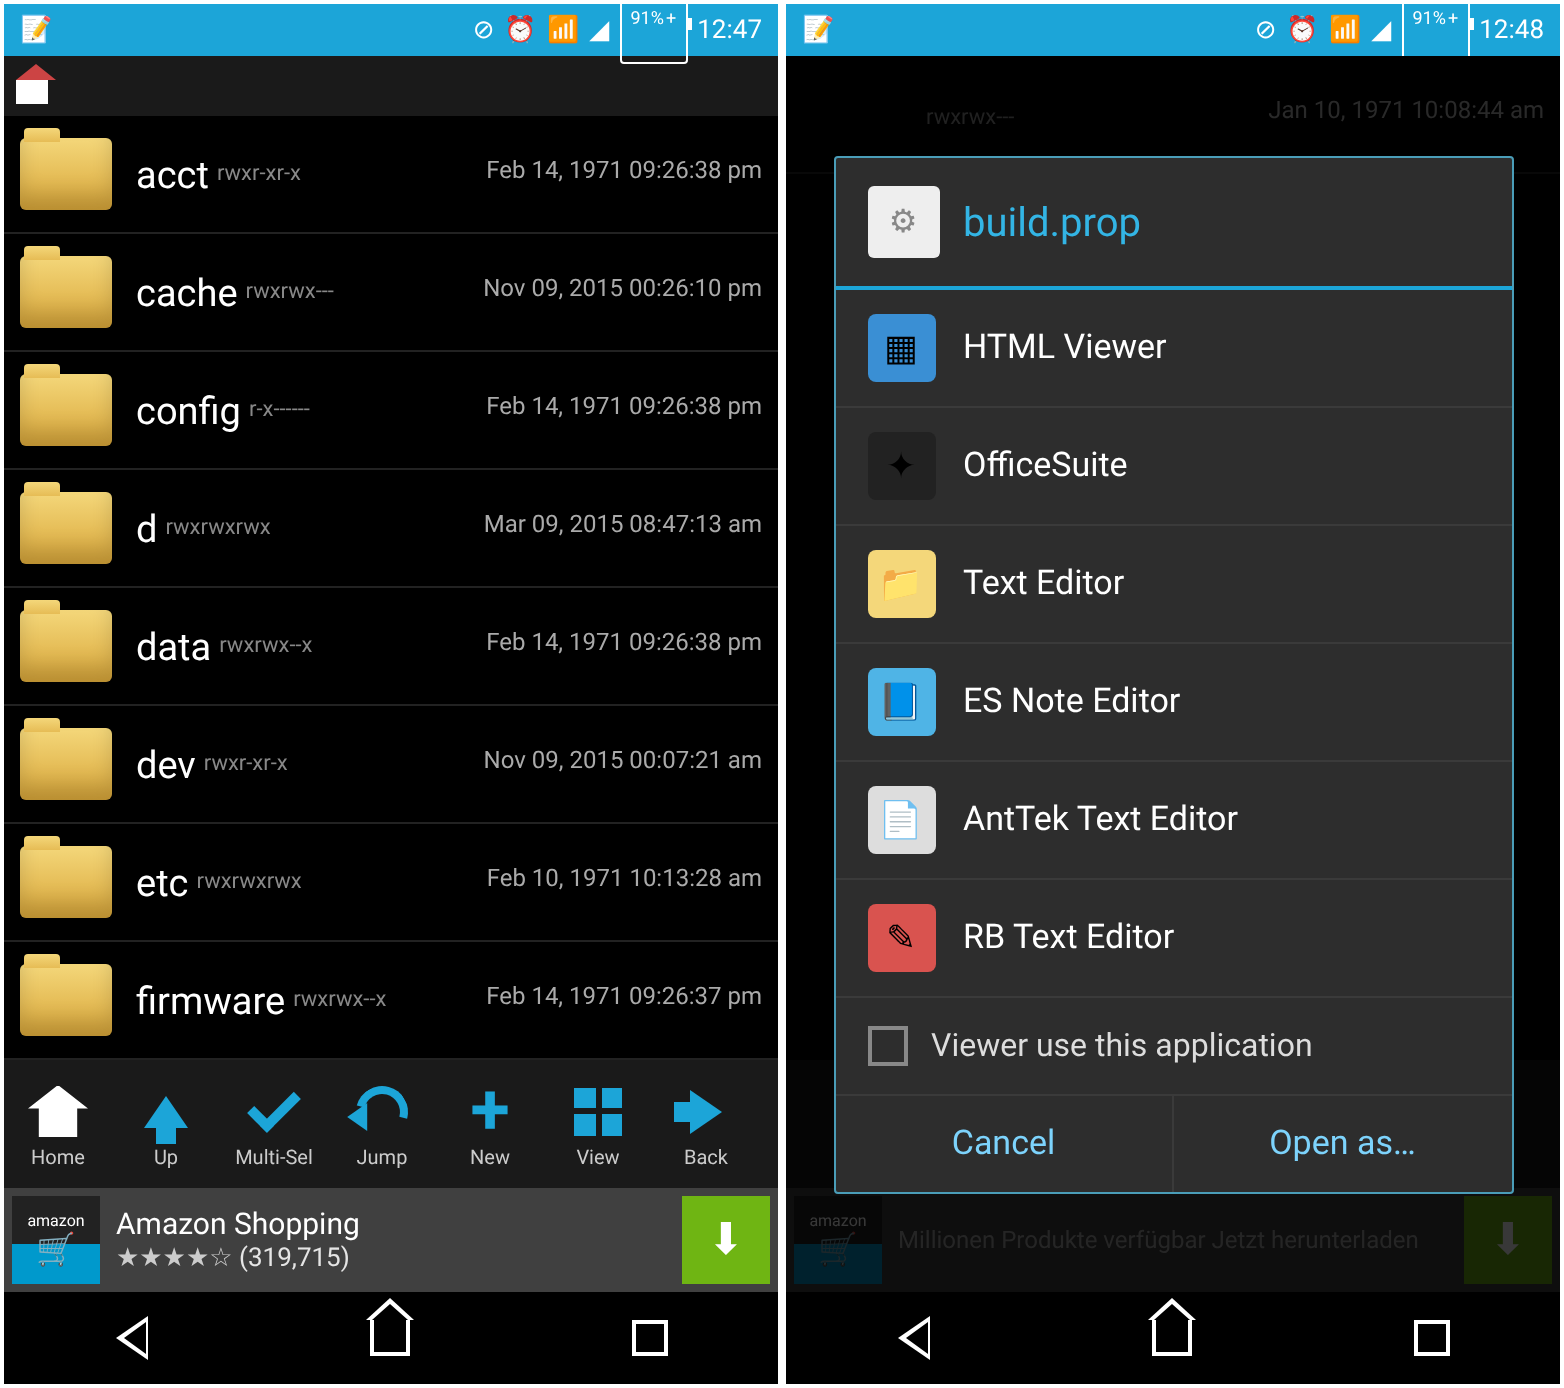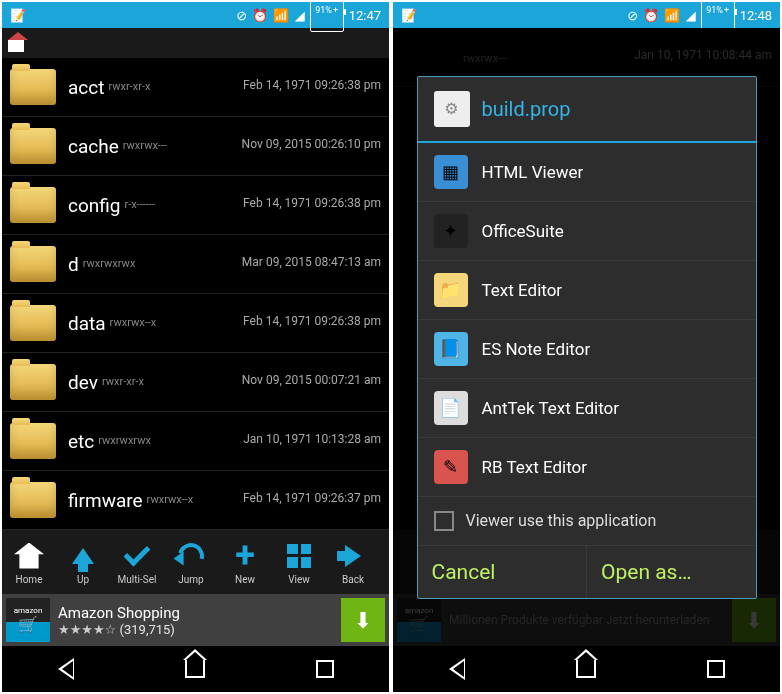--- a/index.html
+++ b/index.html
@@ -54,21 +54,21 @@
 .dlg-head{display:flex;align-items:center;gap:12px;padding:14px 16px;border-bottom:2px solid #1ca5d8}
 .dlg-title{color:#33b5e5;font-size:20px}
 .dlg-icon{width:36px;height:36px;background:#eee;border-radius:3px;display:flex;align-items:center;justify-content:center;color:#888}
 .dlg-item{display:flex;align-items:center;gap:14px;padding:12px 16px;border-bottom:1px solid #3a3a3a}
 .dlg-item-txt{color:#fff;font-size:17px}
 .app-ico{width:34px;height:34px;border-radius:4px;display:flex;align-items:center;justify-content:center;font-size:18px}
 .chk-row{display:flex;align-items:center;gap:12px;padding:14px 16px;border-bottom:1px solid #3a3a3a}
 .chkbox{width:20px;height:20px;border:2px solid #888}
 .chk-lbl{color:#ddd;font-size:16px}
 .dlg-btns{display:flex}
-.dlg-btn{flex:1;padding:14px;color:#bef264;font-size:21px;border-right:1px solid #3a3a3a}
+.dlg-btn{flex:1;text-align:center;padding:14px;color:#7dd3fc;font-size:17px;border-right:1px solid #3a3a3a}
 .dlg-btn:last-child{border:none}
 .folder-tiny{width:20px;height:16px;background:linear-gradient(180deg,#f4d77a,#d9a73a);border-radius:2px;position:relative}
 .folder-tiny:before{content:"";position:absolute;top:-3px;left:1px;width:8px;height:4px;background:#e6bc55;border-radius:1px 1px 0 0}
 </style>
 </head>
 <body>
 
 <div class="phone">
   <div class="statusbar">
     <div class="sb-left">
@@ -153,21 +153,21 @@
           <div class="date">Nov 09, 2015 00:07:21 am</div>
         </div>
       </div>
       <div class="row">
         <div class="folder"></div>
   <div class="meta">
           <span class="fname">etc</span>
   <span class="perm">rwxrwxrwx</span>
         </div>
   <div class="rgt">
-          <div class="date">Jan 10, 1971 10:13:28 am</div>
+          <div class="date">Feb 10, 1971 10:13:28 am</div>
         </div>
       </div>
       <div class="row">
         <div class="folder"></div>
   <div class="meta">
           <span class="fname">firmware</span>
   <span class="perm">rwxrwx--x</span>
         </div>
   <div class="rgt">
           <div class="date">Feb 14, 1971 09:26:37 pm</div>

